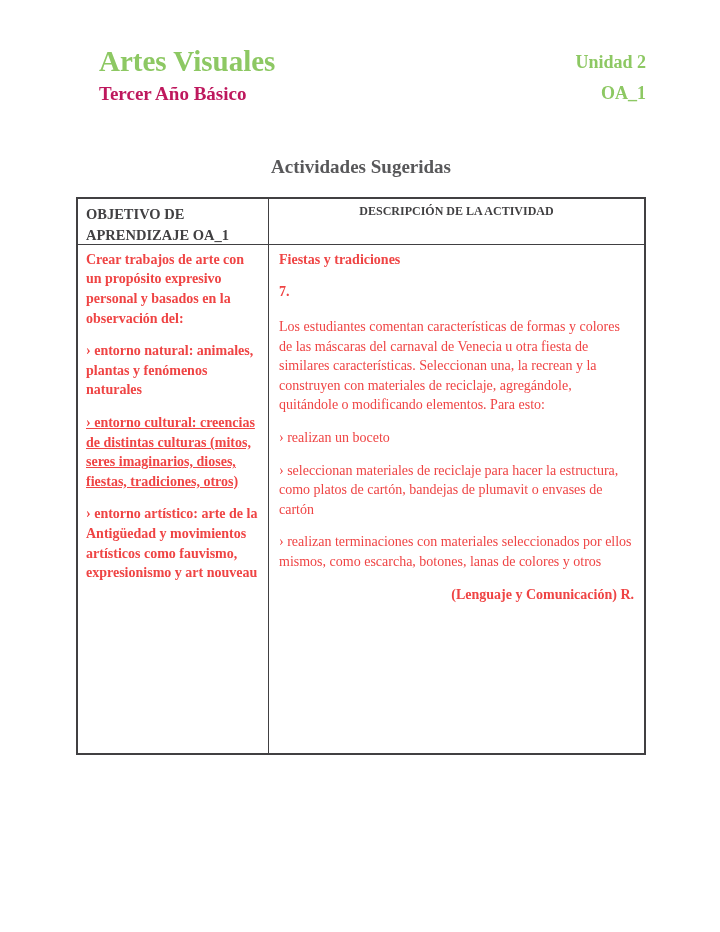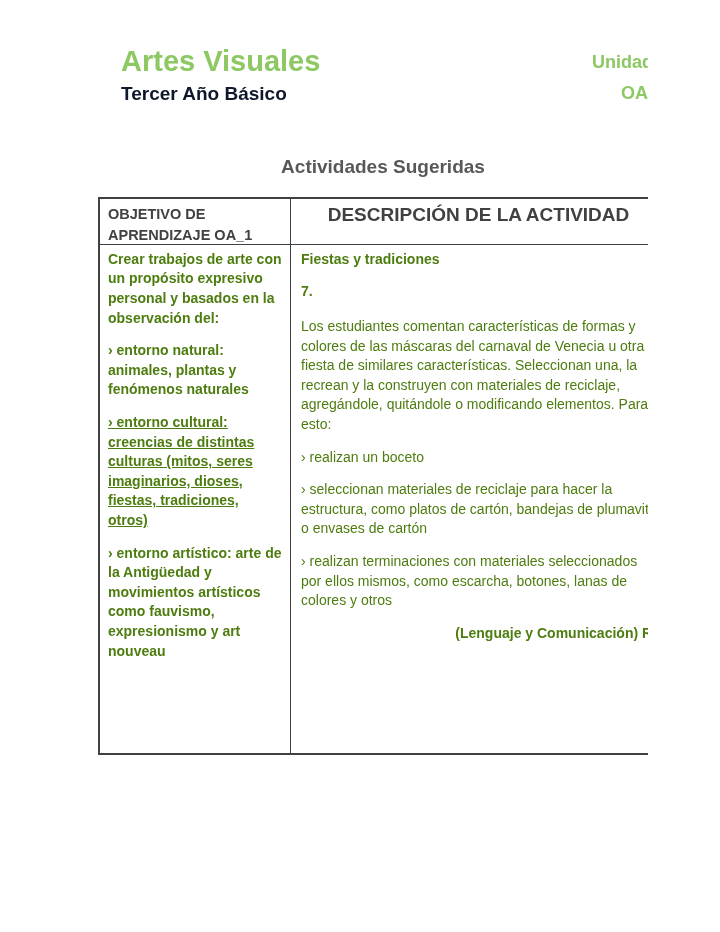--- a/index.html
+++ b/index.html
@@ -2,24 +2,23 @@
 <html><head>
 <meta charset="utf-8">
 <style>
   * { margin: 0; padding: 0; box-sizing: border-box; }
   html, body { background: #ffffff; }
   .page {
     position: relative;
     width: 648px;
     height: 932px;
     background: #ffffff;
-    font-family: Liberation Sans, sans-serif;
+    font-family: Liberation Serif, serif;
     color: #414042;
     overflow: hidden;
-    padding-left: 22px;
   }
   .content {
     width: 570px;
     margin-left: 76px;
   }
   
   .doc-header {
     display: flex;
     justify-content: space-between;
     align-items: flex-start;
@@ -28,21 +27,21 @@
   .doc-header-left { padding-left: 23px; }
   .doc-title {
     font-size: 29px;
     font-weight: bold;
     color: #8dc863;
     line-height: 1.1;
   }
   .doc-subtitle {
     font-size: 19px;
     font-weight: bold;
-    color: #0f172a;
+    color: #be185d;
     margin-top: 5px;
   }
   .doc-header-right {
     text-align: right;
     padding-top: 7px;
   }
   .unit-label, .oa-label {
     font-size: 18px;
     font-weight: bold;
     color: #8dc863;
@@ -85,31 +84,31 @@
     flex: 1;
     padding: 5px 10px;
   }
   .t-header .t-cell-left {
     font-size: 14.5px;
     font-weight: bold;
     line-height: 1.45;
     color: #414042;
   }
   .t-header .t-cell-right {
-    font-size: 19px;
+    font-size: 12px;
     font-weight: bold;
     text-align: center;
     color: #414042;
   }
   
   .t-body p {
     font-size: 14px;
     line-height: 1.4;
     margin: 0 0 13px 0;
-    color: #4d7c0f;
+    color: #ef4444;
   }
   .t-cell-left.objective p { font-weight: bold; }
   .underlined { text-decoration: underline; }
   .activity-title, .activity-number { font-weight: bold; }
   .activity-number { margin-bottom: 15px !important; }
   .subject-tag {
     font-weight: bold;
     color: #8dc863;
     margin-top: 3px;
     text-align: right;

